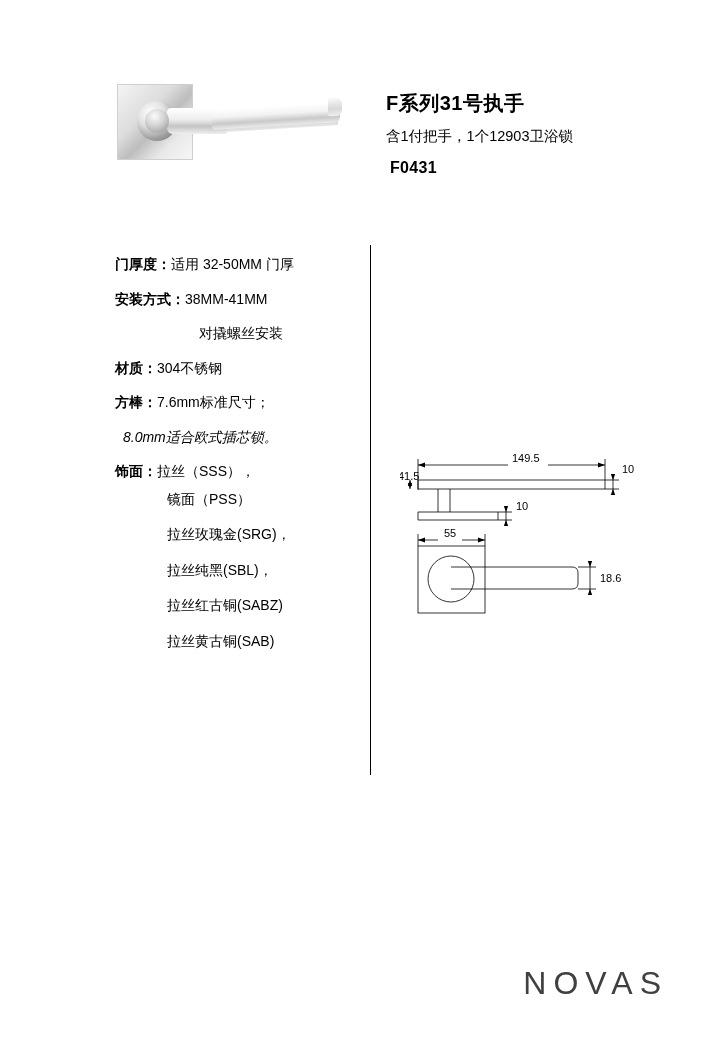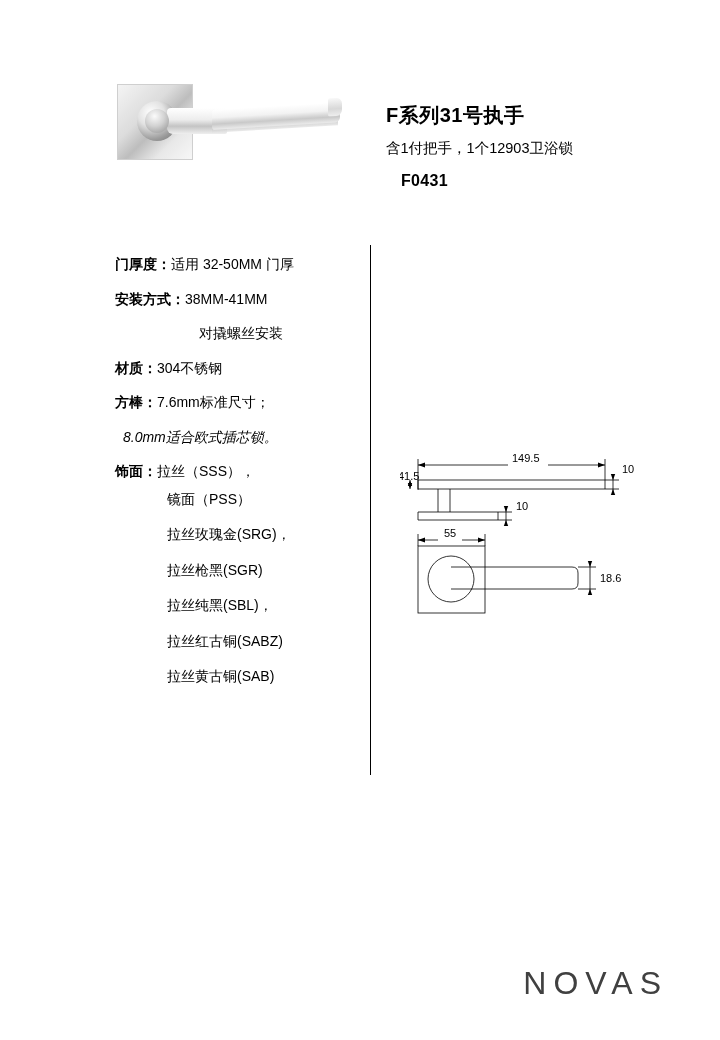--- a/index.html
+++ b/index.html
@@ -88,39 +88,39 @@
     height: 7px;
     background: linear-gradient(180deg, #b9b9b9 0%, #e6e6e6 100%);
     transform: skewY(-3.5deg);
     opacity: .85;
   }
 
   
   #title-block {
     position: absolute;
     left: 386px;
-    top: 104px;
+    top: 92px;
     width: 300px;
   }
   #product-title {
     font-size: 20px;
     font-weight: bold;
     letter-spacing: .5px;
     margin: 0 0 14px 0;
     line-height: 1.1;
   }
   #product-subtitle {
     font-size: 14.5px;
     margin: 0 0 14px 0;
     line-height: 1.2;
   }
   #product-code {
     font-size: 16px;
     font-weight: bold;
-    margin: 15px;
+    margin: 4px;
     letter-spacing: .3px;
   }
 
   
   #spec-panel {
     position: absolute;
     left: 115px;
     top: 256px;
     width: 250px;
     font-size: 14px;
@@ -218,21 +218,20 @@
   <div class="spec-row">
     <span class="spec-label">方棒：</span><span class="spec-value">7.6mm标准尺寸；</span>
   </div>
   <div class="spec-sub indent-small" style="padding-left:8px">8.0mm适合欧式插芯锁。</div>
 
   <div class="spec-row" id="finish-row">
     <span class="spec-label">饰面：</span><span class="spec-value">拉丝（SSS），</span>
   </div>
   <div class="finish-item">镜面（PSS）</div>
   <div class="finish-item">拉丝玫瑰金(SRG)，</div>
-  <div class="finish-item">拉丝枪黑(SGR)</div>
   <div class="finish-item">拉丝纯黑(SBL)，</div>
   <div class="finish-item">拉丝红古铜(SABZ)</div>
   <div class="finish-item">拉丝黄古铜(SAB)</div>
 </div>
 
 <div id="divider"></div>
 
 <svg id="tech-drawing" viewBox="0 0 260 190">
   <g stroke="#000" stroke-width="0.8" fill="none">
 

